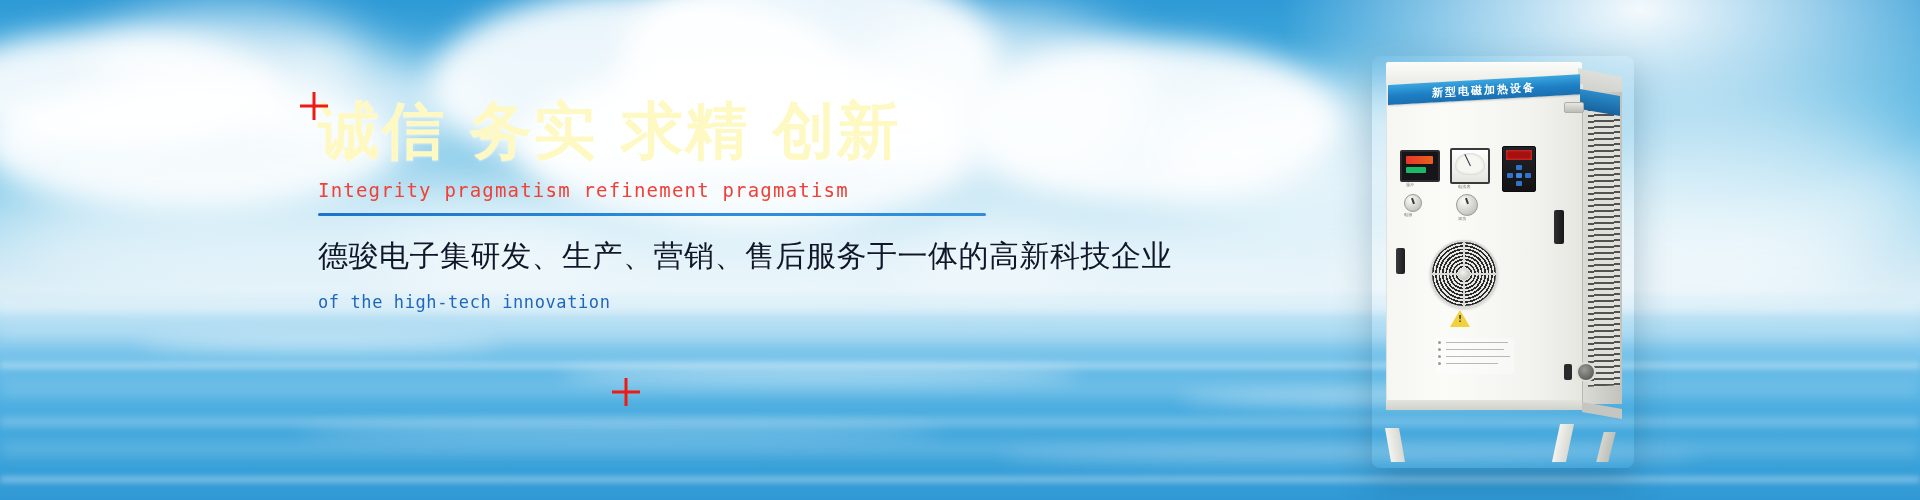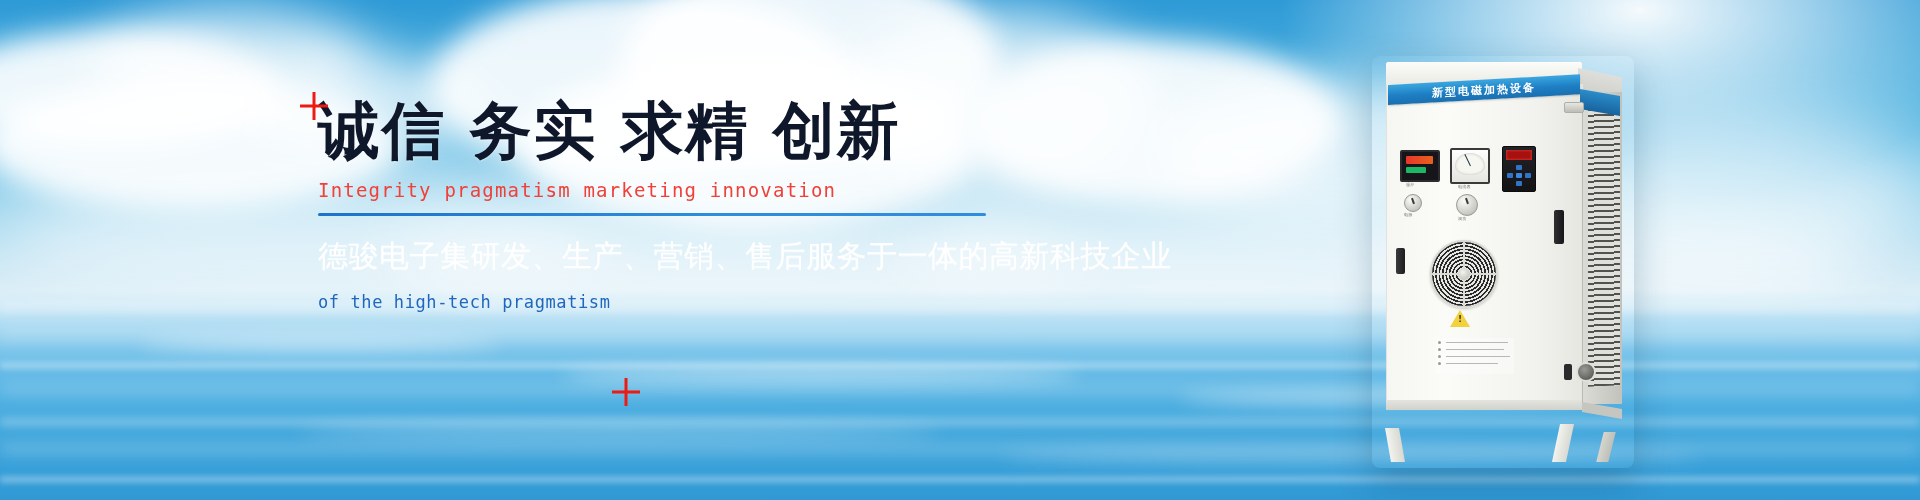--- a/index.html
+++ b/index.html
@@ -89,39 +89,39 @@
   .g2{left:560px;bottom:118px;width:520px;height:14px;}
   .g3{left:1180px;bottom:96px;width:420px;height:12px;}
   .g4{left:300px;bottom:60px;width:640px;height:16px;opacity:.5;}
   .g5{left:1000px;bottom:36px;width:700px;height:16px;opacity:.45;}
 
   
   .copy{position:absolute;left:318px;top:98px;width:720px;z-index:6;}
 
   .headline{
     font-size:62px;line-height:1.08;font-weight:700;
-    color:#0f172a;letter-spacing:2px;white-space:nowrap;
+    color:#fef9c3;letter-spacing:2px;white-space:nowrap;
     font-family:"DejaVu Sans","Liberation Sans",sans-serif;
     text-shadow:0 1px 2px rgba(255,255,255,.45);
   }
 
   .sub-en{
     margin-top:14px;
     font-family:"DejaVu Sans Mono","Liberation Mono",monospace;
     font-size:19px;letter-spacing:1.2px;color:#f04038;white-space:nowrap;
   }
 
   .rule{
     margin-top:12px;width:668px;height:3px;
     background:linear-gradient(to right,#1b74c9,#2f8ddb 60%,#2f8ddb);
     border-radius:2px;
   }
 
   .sub-cn{
-    margin-top:20px;font-size:30px;letter-spacing:.5px;color:#ffffff;
+    margin-top:20px;font-size:30px;letter-spacing:.5px;color:#0f172a;
     font-family:"DejaVu Sans","Liberation Sans",sans-serif;
     white-space:nowrap;
     text-shadow:0 1px 1px rgba(255,255,255,.5);
   }
 
   .sub-en2{
     margin-top:12px;
     font-family:"DejaVu Sans Mono","Liberation Mono",monospace;
     font-size:17px;line-height:1.55;letter-spacing:.6px;color:#1f66bd;
   }
@@ -400,25 +400,25 @@
     <div class="glint g3"></div>
     <div class="glint g4"></div>
     <div class="glint g5"></div>
   </div>
 
   <div class="plus plus-a"></div>
   <div class="plus plus-b"></div>
 
   <div class="copy">
     <div class="headline">诚信 务实 求精 创新</div>
-    <div class="sub-en">Integrity  pragmatism  marketing  innovation</div>
+    <div class="sub-en">Integrity  pragmatism  refinement  pragmatism</div>
     <div class="rule"></div>
     <div class="sub-cn">德骏电子集研发、生产、营销、售后服务于一体的高新科技企业</div>
     <div class="sub-en2">
-      <div>of the high-tech pragmatism</div>
+      <div>of the high-tech innovation</div>
     </div>
   </div>
 
   <div class="machine">
     <div class="m-shadow"></div>
 
     <div class="m-top"></div>
     <div class="m-top-side"></div>
 
     <div class="m-front"></div>

